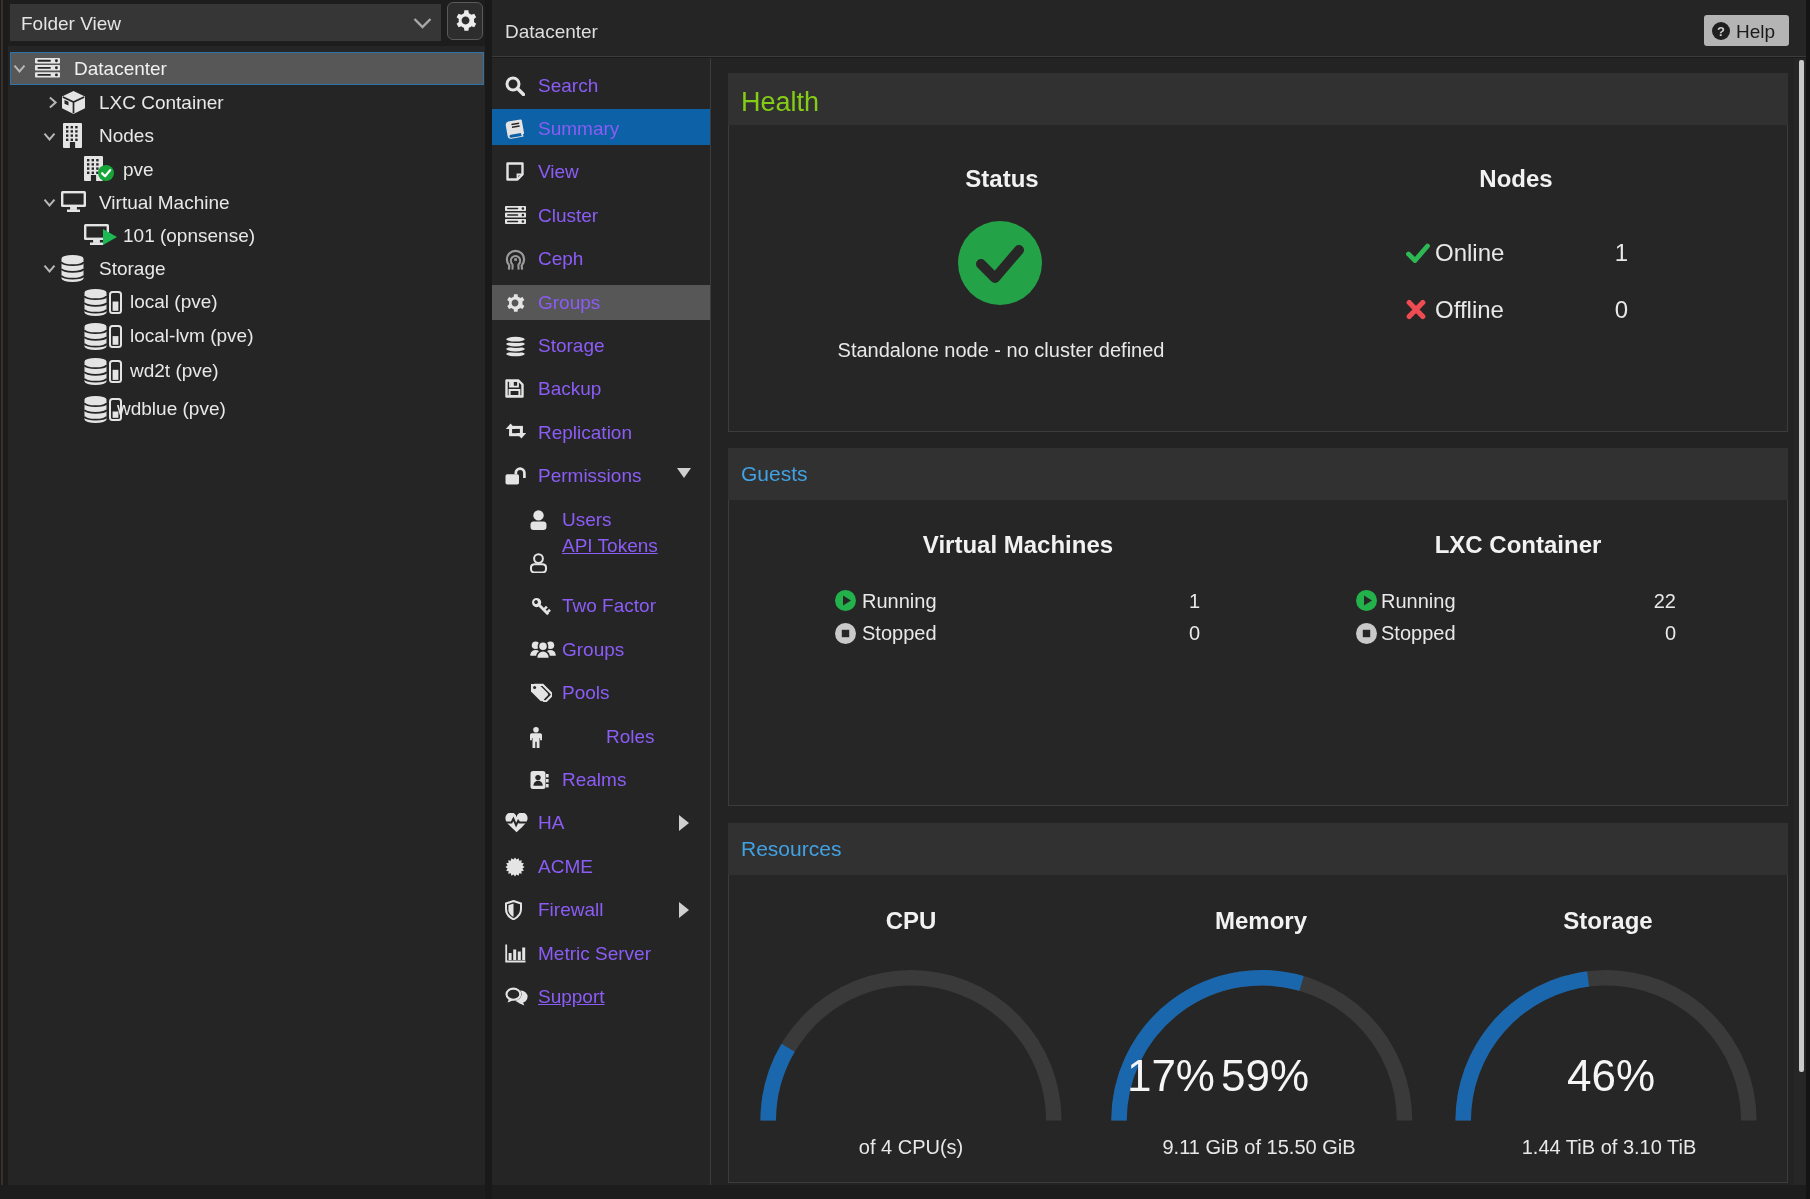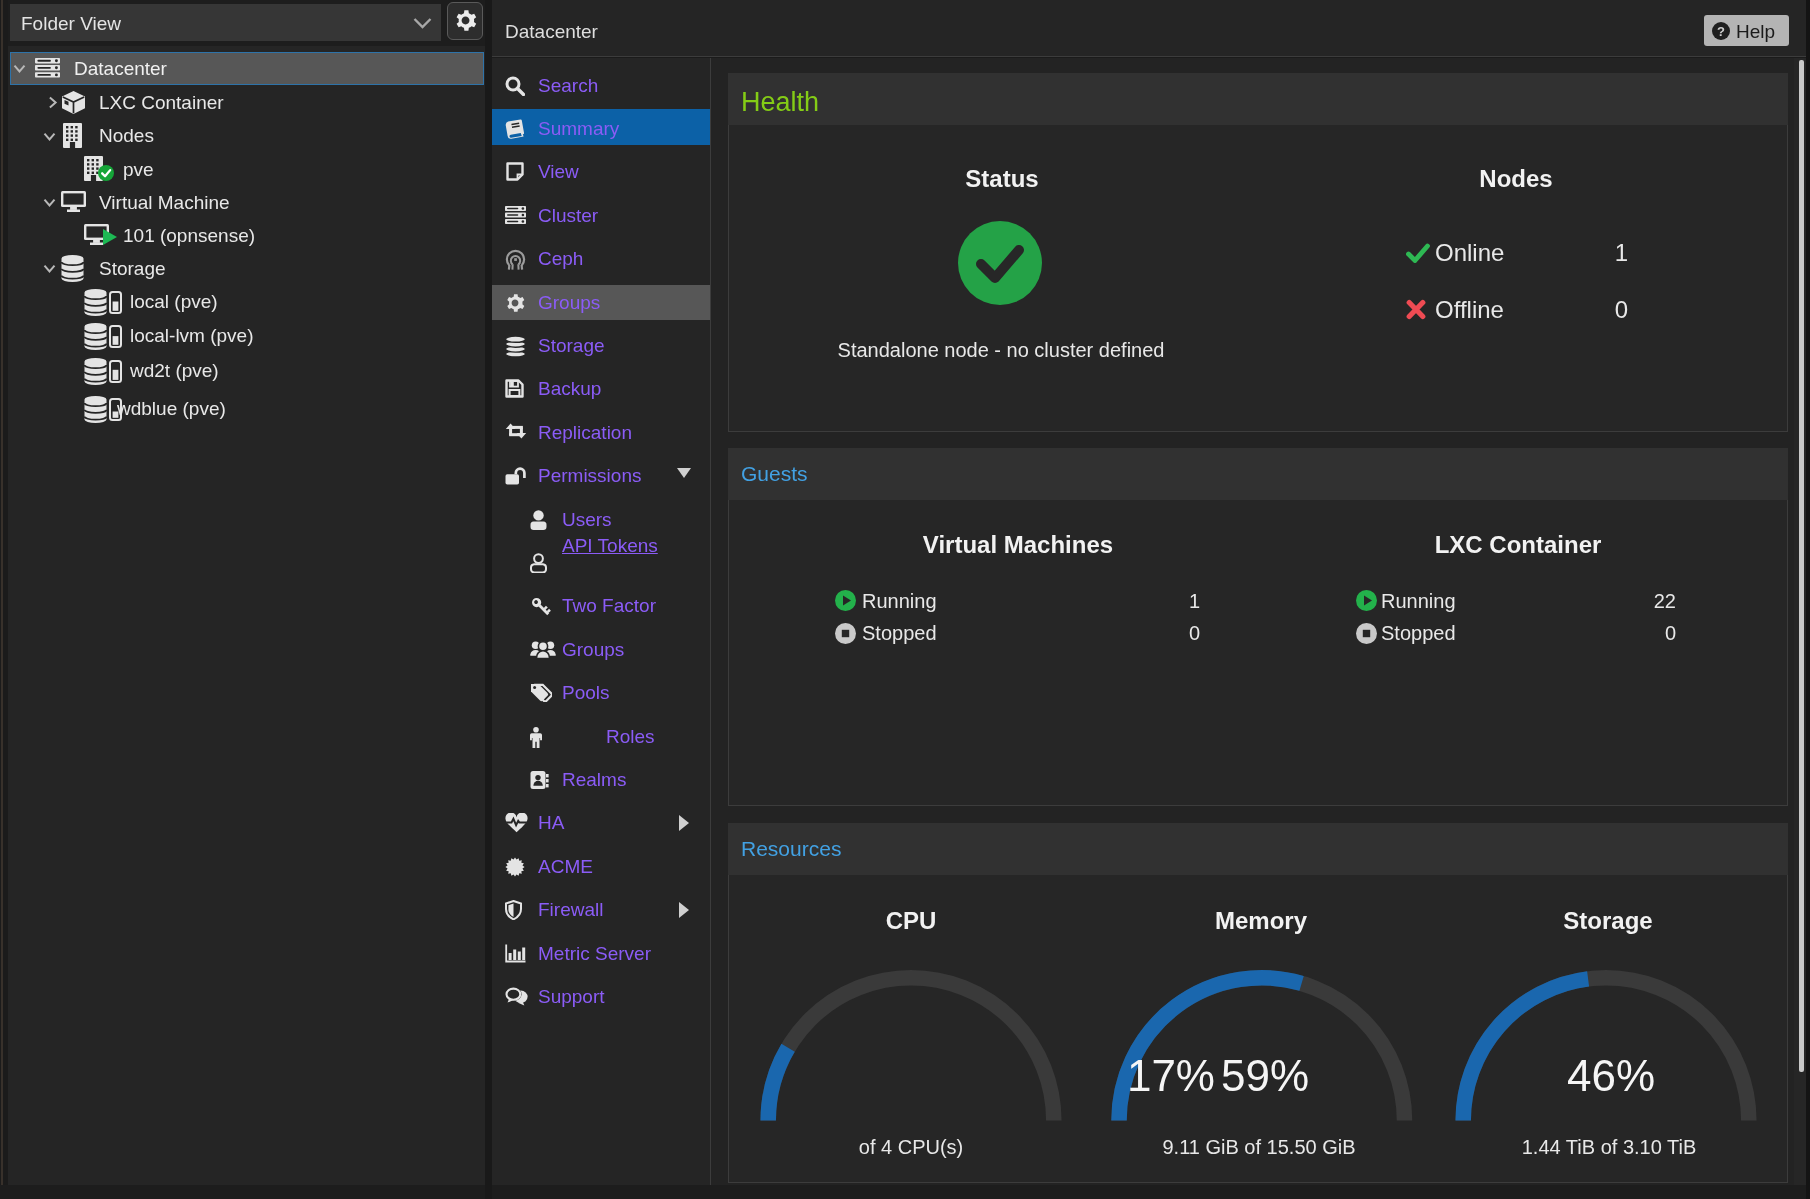--- a/index.html
+++ b/index.html
@@ -328,21 +328,21 @@
       <rect x="17.2" y="3.5" width="3" height="12.5" fill="#e4e4e4"></rect>
     </svg>
     <div class="abs txt" style="left:538px;top:943px;">Metric Server</div>
 <svg class="abs" style="left:505px;top:987px;" width="23" height="19" viewBox="0 0 23 19">
       <ellipse cx="15.8" cy="9.8" rx="6.8" ry="6.2" fill="#e4e4e4"></ellipse>
 <path d="M17.5 14 L19.3 18.6 L13 15.8 z" fill="#e4e4e4"></path>
 <ellipse cx="8.4" cy="7.2" rx="8.2" ry="6.8" fill="#262626"></ellipse>
 <ellipse cx="8.4" cy="7.2" rx="6.9" ry="5.6" fill="none" stroke="#e4e4e4" stroke-width="2.1"></ellipse>
 <path d="M4.2 11.2 L2.6 15.6 L8.6 12.9 z" fill="#e4e4e4"></path>
     </svg>
-    <div class="abs txt" style="left:538px;top:986px;">Support</div>
+    <div class="abs txt" style="left:538px;top:986px;text-decoration:underline;">Support</div>
 <div class="abs" style="left:711px;top:58px;width:1099px;height:1127px;background:#232323;"></div>
 <div class="abs" style="left:728px;top:73px;width:1060px;height:52px;background:#313131;"></div>
 <div class="abs" style="left:741px;top:87.0px;font-size:27px;color:#84cc16;white-space:nowrap;">Health</div>
 <div class="abs" style="left:728px;top:125px;width:1060px;height:307px;background:#262626;border:1px solid #3c3c3c;border-top:none;"></div>
 <div class="abs" style="left:728px;top:448px;width:1060px;height:52px;background:#313131;"></div>
 <div class="abs" style="left:741px;top:462.0px;font-size:21px;color:#42a1e3;white-space:nowrap;">Guests</div>
 <div class="abs" style="left:728px;top:500px;width:1060px;height:306px;background:#262626;border:1px solid #3c3c3c;border-top:none;"></div>
 <div class="abs" style="left:728px;top:823px;width:1060px;height:52px;background:#313131;"></div>
 <div class="abs" style="left:741px;top:837.0px;font-size:21px;color:#42a1e3;white-space:nowrap;">Resources</div>
 <div class="abs" style="left:728px;top:875px;width:1060px;height:308px;background:#262626;border:1px solid #3c3c3c;border-top:none;"></div>

